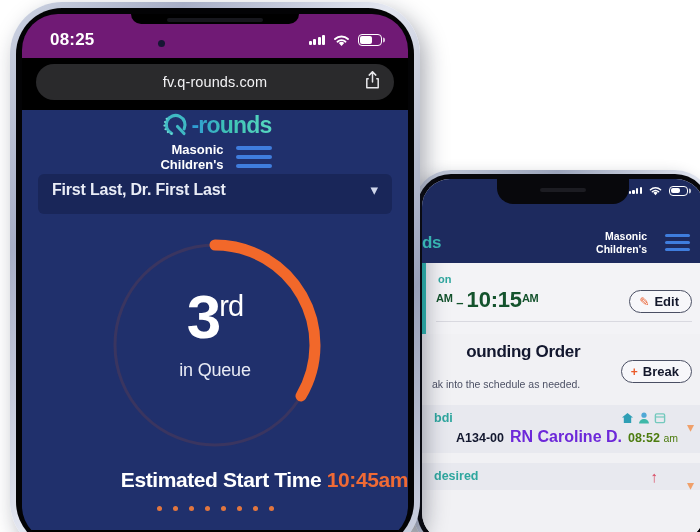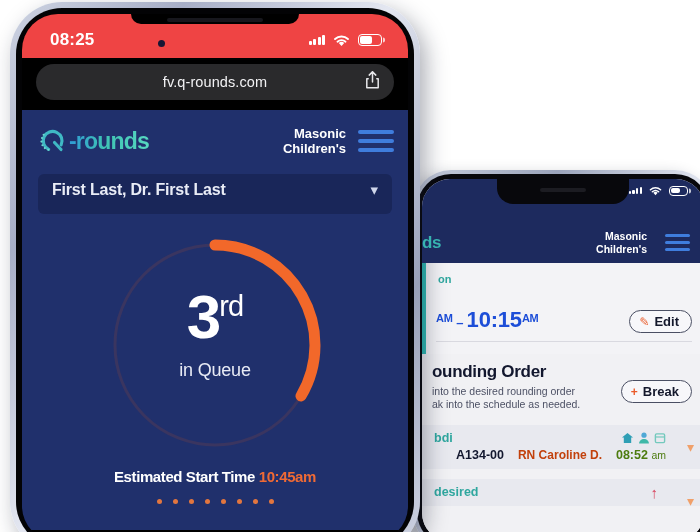--- a/index.html
+++ b/index.html
@@ -116,56 +116,56 @@
     overflow: hidden;
   }
   .p2-card-top {
     background: #f3f3f6;
     padding: 10px 12px 12px 10px;
     border-left: 4px solid #2fbdb6;
     position: relative;
   }
   .p2-sub { font-size: 11px; color: #2fa79f; font-weight: 600; margin-left: 2px; }
   .p2-timerow { display: flex; align-items: flex-end; justify-content: space-between; margin-top: 2px; }
-  .p2-time { font-size: 13px; font-weight: 700; color: #1d4ed8; letter-spacing: -0.2px; margin-top: 20px; }
+  .p2-time { font-size: 13px; font-weight: 700; color: #14532d; letter-spacing: -0.2px; }
   .p2-time .big { font-size: 22px; font-weight: 800; }
   .p2-time .ampm { font-size: 11px; font-weight: 700; vertical-align: super; }
   .pill {
     border: 1.4px solid #4a4f63;
     border-radius: 20px;
     background: #f7f7fa;
     padding: 3px 12px 3px 9px;
     font-size: 13px;
     font-weight: 700;
     color: #14182c;
     display: inline-flex;
     align-items: center;
     gap: 5px;
     white-space: nowrap;
   }
   .pill .gl { color: #ea5b2a; font-size: 12px; font-weight: 700; }
 
   .p2-divider { height: 1px; background: #d9d9e0; margin: 8px 0 0 0; }
 
   .p2-order-block { padding: 8px 12px 6px 10px; display: flex; align-items: flex-start; justify-content: space-between; gap: 8px; }
-  .p2-order-title { font-size: 17px; font-weight: 800; color: #12172e; letter-spacing: -0.3px; }
+  .p2-order-title { font-size: 17px; font-weight: 800; color: #12172e; letter-spacing: -0.3px; text-align: right; }
   .p2-order-desc { font-size: 10.5px; line-height: 13px; color: #4d5165; margin-top: 3px; max-width: 175px; }
 
   .p2-row {
     background: #e8e9ef;
     margin: 8px 0 0 0;
     padding: 6px 10px 7px 12px;
     position: relative;
   }
   .p2-row-name { font-size: 12.5px; font-weight: 600; color: #2fa79f; }
   .p2-row-icons { position: absolute; right: 38px; top: 7px; display: flex; gap: 4px; align-items: center; }
   .p2-row-caret { position: absolute; right: 10px; top: 14px; color: #f0a06a; font-size: 14px; }
-  .p2-row-meta { display: flex; align-items: baseline; gap: 14px; margin-top: 3px; padding-left: 22px; }
+  .p2-row-meta { display: flex; align-items: baseline; gap: 6px; margin-top: 3px; padding-left: 22px; }
   .p2-room { font-size: 12.5px; font-weight: 800; color: #12172e; }
-  .p2-rn { font-size: 12px; font-weight: 600; color: #c2410c; text-align: center; }
+  .p2-rn { font-size: 16px; font-weight: 600; color: #6d28d9; text-align: center; }
   .p2-rowtime { font-size: 12.5px; font-weight: 800; color: #4d7c0f; }
   .p2-rowtime small { font-weight: 500; font-size: 10.5px; }
   .p2-uparrow { position: absolute; right: 46px; top: 5px; color: #d8465f; font-size: 15px; font-weight: 700; }
 
   
   .phone1-frame {
     position: absolute;
     left: 10px;
     top: 2px;
     width: 410px;
@@ -219,21 +219,21 @@
     z-index: 10;
   }
 
   .p1-statusbar {
     position: relative;
     height: 44px;
     display: flex;
     align-items: center;
     justify-content: space-between;
     padding: 8px 26px 0 28px;
-    background: #ef4444;
+    background: #701a75;
     z-index: 7;
   }
   .p1-clock { color: #fff; font-size: 17px; font-weight: 700; letter-spacing: 0.2px; }
   .p1-sbright { display: flex; align-items: center; gap: 7px; }
 
   .p1-urlbar {
     margin: 6px 14px 10px 14px;
     height: 36px;
     border-radius: 18px;
     background: #2a2a2c;
@@ -250,20 +250,21 @@
     height: 420px;
     position: relative;
     overflow: hidden;
   }
   .p1-appheader {
     height: 62px;
     display: flex;
     align-items: center;
     justify-content: space-between;
     padding: 0 14px 0 16px;
+    flex-direction: column;
   }
   .p1-logo-wrap { display: flex; align-items: center; gap: 1px; }
   .p1-logo-text {
     font-size: 23px;
     font-weight: 700;
     letter-spacing: -0.8px;
     background: linear-gradient(90deg, #2f9bd6 0%, #3fc3b4 45%, #57d8c0 100%);
     -webkit-background-clip: text;
     background-clip: text;
     color: transparent;
@@ -302,23 +303,23 @@
     color: #ffffff;
     font-weight: 800;
     letter-spacing: -2px;
     line-height: 1;
     font-size: 62px;
   }
   .p1-place sup { font-size: 29px; letter-spacing: -1px; font-weight: 400; vertical-align: 22px; }
   .p1-inqueue { color: #e8ebf5; font-size: 18px; font-weight: 500; margin-top: 12px; letter-spacing: -0.2px; }
 
   .p1-est {
-    text-align: center;
+    text-align: right;
     margin-top: 8px;
-    font-size: 15px;
+    font-size: 21px;
     font-weight: 800;
     color: #ffffff;
     letter-spacing: -0.4px;
   }
   .p1-est .time { color: #ef6a35; }
   .p1-dots {
     display: flex;
     justify-content: center;
     gap: 11px;
     margin-top: 14px;
@@ -425,21 +426,21 @@
               <span>Edit</span>
             </div>
           </div>
           <div class="p2-divider"></div>
         </div>
 
         <div class="p2-order-block">
           <div>
             <div class="p2-order-title">ounding Order</div>
             <div class="p2-order-desc">
-              <span>into the desired rounding order</span><br>
+              <br>
               <span>ak into the schedule as needed.</span>
             </div>
           </div>
           <div class="pill" style="margin-top:18px;">
             <span class="gl">+</span>
             <span>Break</span>
           </div>
         </div>
 
         <div class="p2-row">

